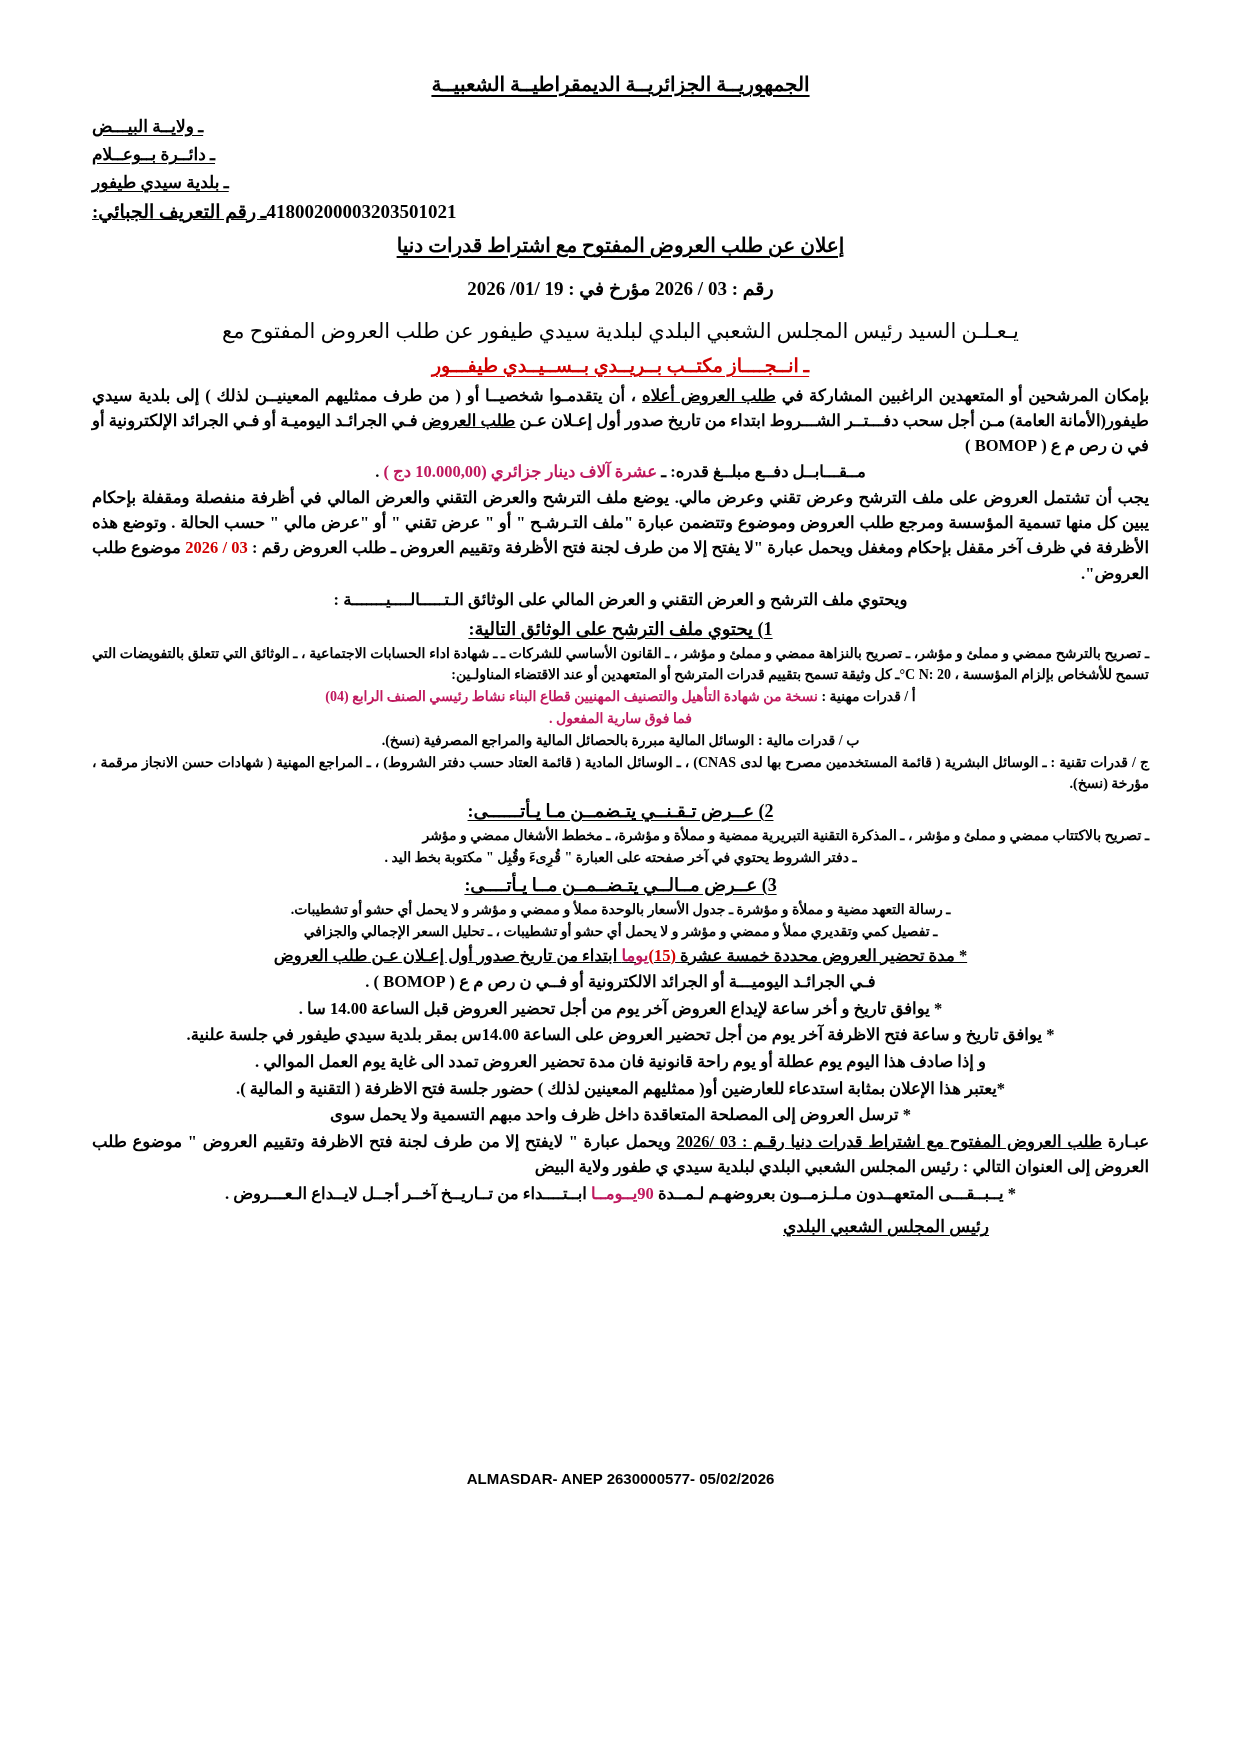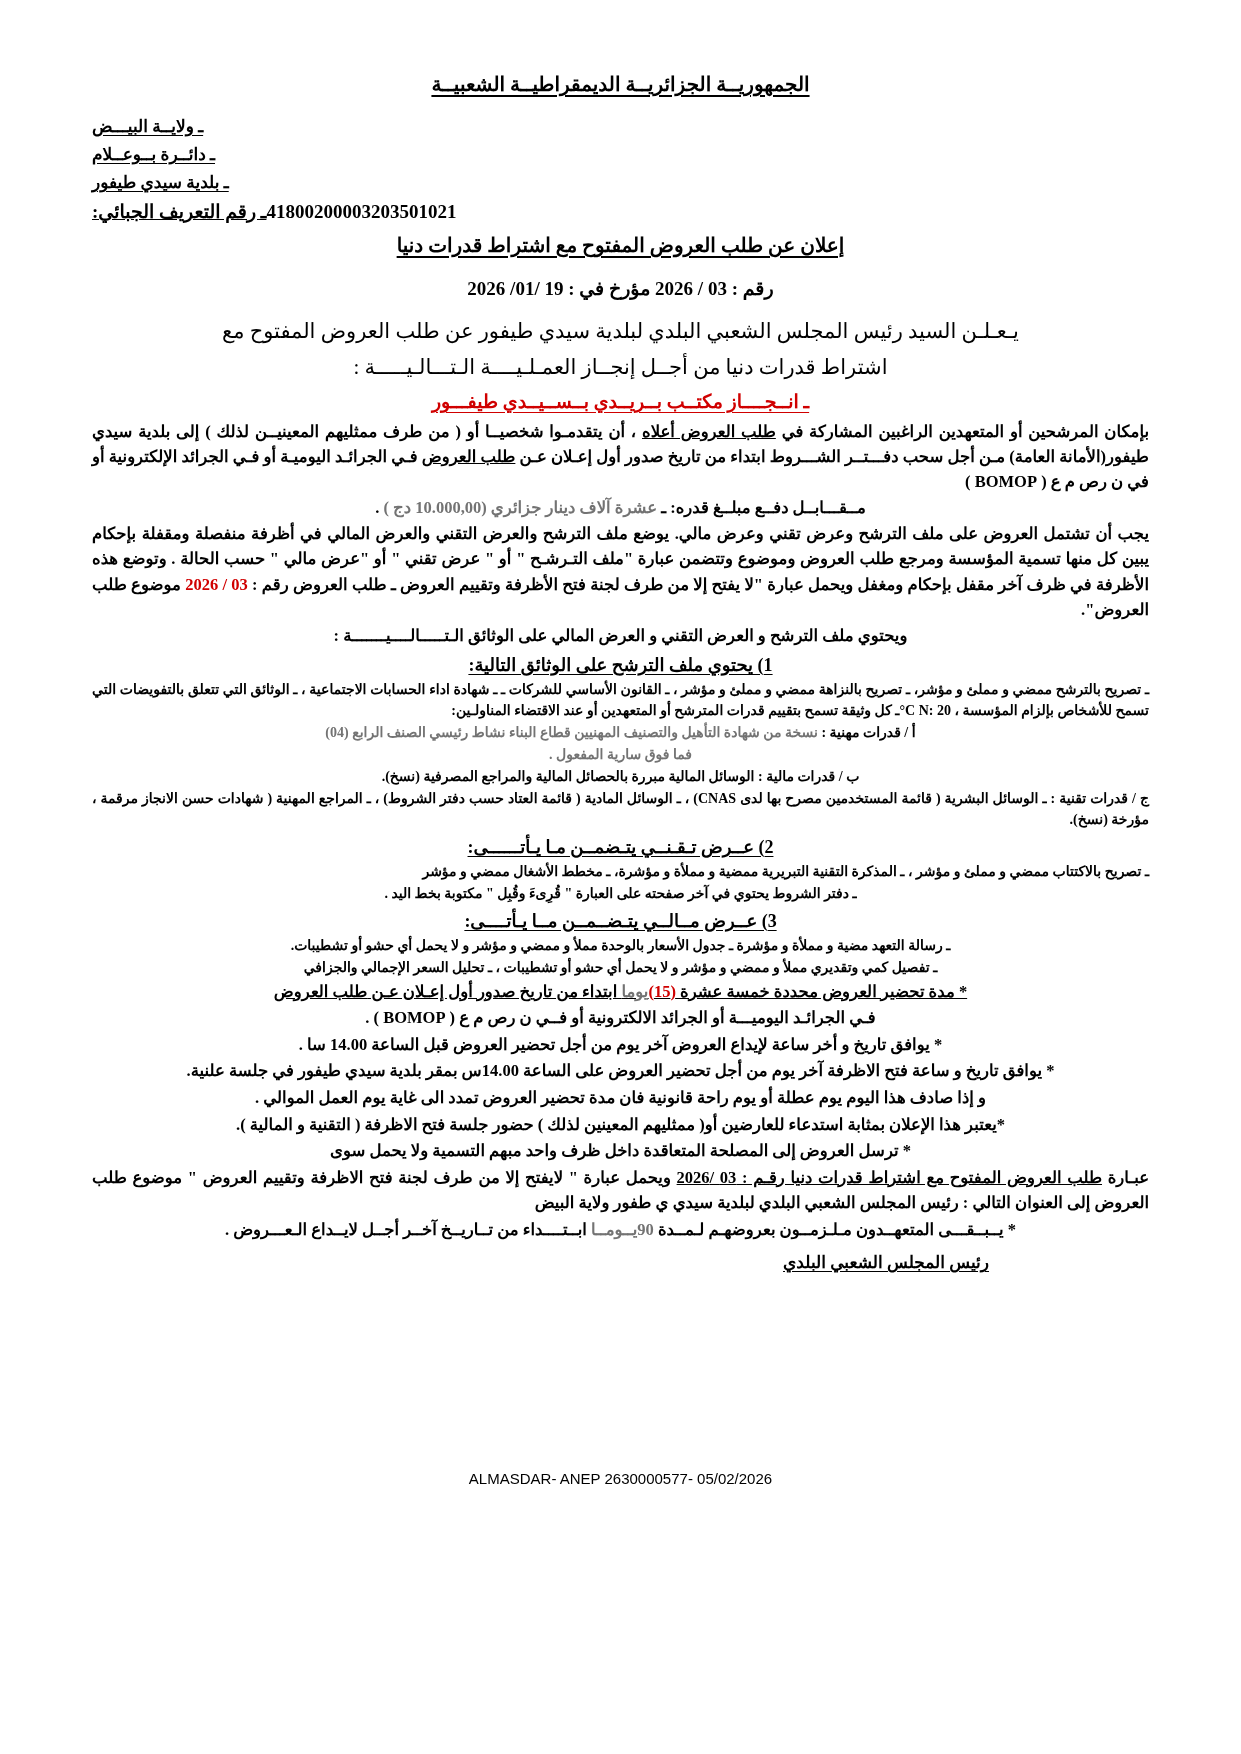--- a/index.html
+++ b/index.html
@@ -17,21 +17,21 @@
     color: #000000;
     box-sizing: border-box;
     padding: 0;
     overflow: hidden;
   }
   .inner {
     padding: 72px 92px 0 92px;
   }
   .u { text-decoration: underline; }
   .red { color: #d00000; }
-  .green { color: #737373; }
+  .green { color: #be185d; }
 
   
   .doc-title {
     text-align: center;
     font-size: 20px;
     font-weight: bold;
     letter-spacing: 0.5px;
     text-decoration: underline;
     text-underline-offset: 4px;
     margin: 0 0 20px 0;
@@ -140,20 +140,21 @@
   .footer {
     position: absolute;
     left: 0;
     right: 0;
     bottom: 36px;
     text-align: center;
     font-family: "Liberation Sans", sans-serif;
     font-size: 15px;
     color: #000;
     direction: ltr;
+    font-weight: bold;
   }
 </style>
 </head>
 <body>
 
 <div class="page">
   <div class="inner">
 
     <div class="doc-title">الجمهوريــة الجزائريــة الديمقراطيــة الشعبيــة</div>
 
@@ -165,21 +166,20 @@
 
     <div class="tax-line">
       <span class="tax-num">41800200003203501021</span><span class="tax-label">ـ رقم التعريف الجبائي:</span>
     </div>
 
     <div class="announce-title">إعلان عن طلب العروض المفتوح مع اشتراط قدرات دنيا</div>
 
     <div class="ref-line">رقم : 03  /  2026   مؤرخ في : 19 /01/ 2026</div>
 
     <p class="para">يـعـلـن السيد رئيس المجلس الشعبي البلدي  لبلدية سيدي  طيفور عن طلب العروض المفتوح مع</p>
-    <p class="para">اشتراط قدرات دنيا  من أجــل إنجــاز العمـلـيــــة الـتـــالـيـــــة :</p>
 
     <div class="object-line">ـ انــجــــاز مكتــب بــريــدي بــســيــدي طيفـــور</div>
 
     <p class="para-j">
       <span>بإمكان المرشحين أو المتعهدين الراغبين المشاركة في </span><span class="u">طلب العروض أعلاه</span><span> ، أن يتقدمـوا شخصيــا أو ( من طرف ممثليهم المعينيــن لذلك ) إلى بلدية سيدي طيفور(الأمانة العامة)  مـن أجل سحب دفـــتــر الشـــروط  ابتداء من تاريخ صدور  أول إعـلان عـن </span><span class="u">طلب العروض</span><span> فـي الجرائـد اليوميـة أو فـي  الجرائد الإلكترونية أو في ن رص م ع ( BOMOP )</span>
     </p>
 
     <p class="para-j" style="text-align-last:center;">
       <span>مــقـــابــل دفــع   مبلــغ قدره: ـ </span><span class="green">عشرة آلاف دينار جزائري  (10.000,00 دج )</span><span> .</span>
     </p>

